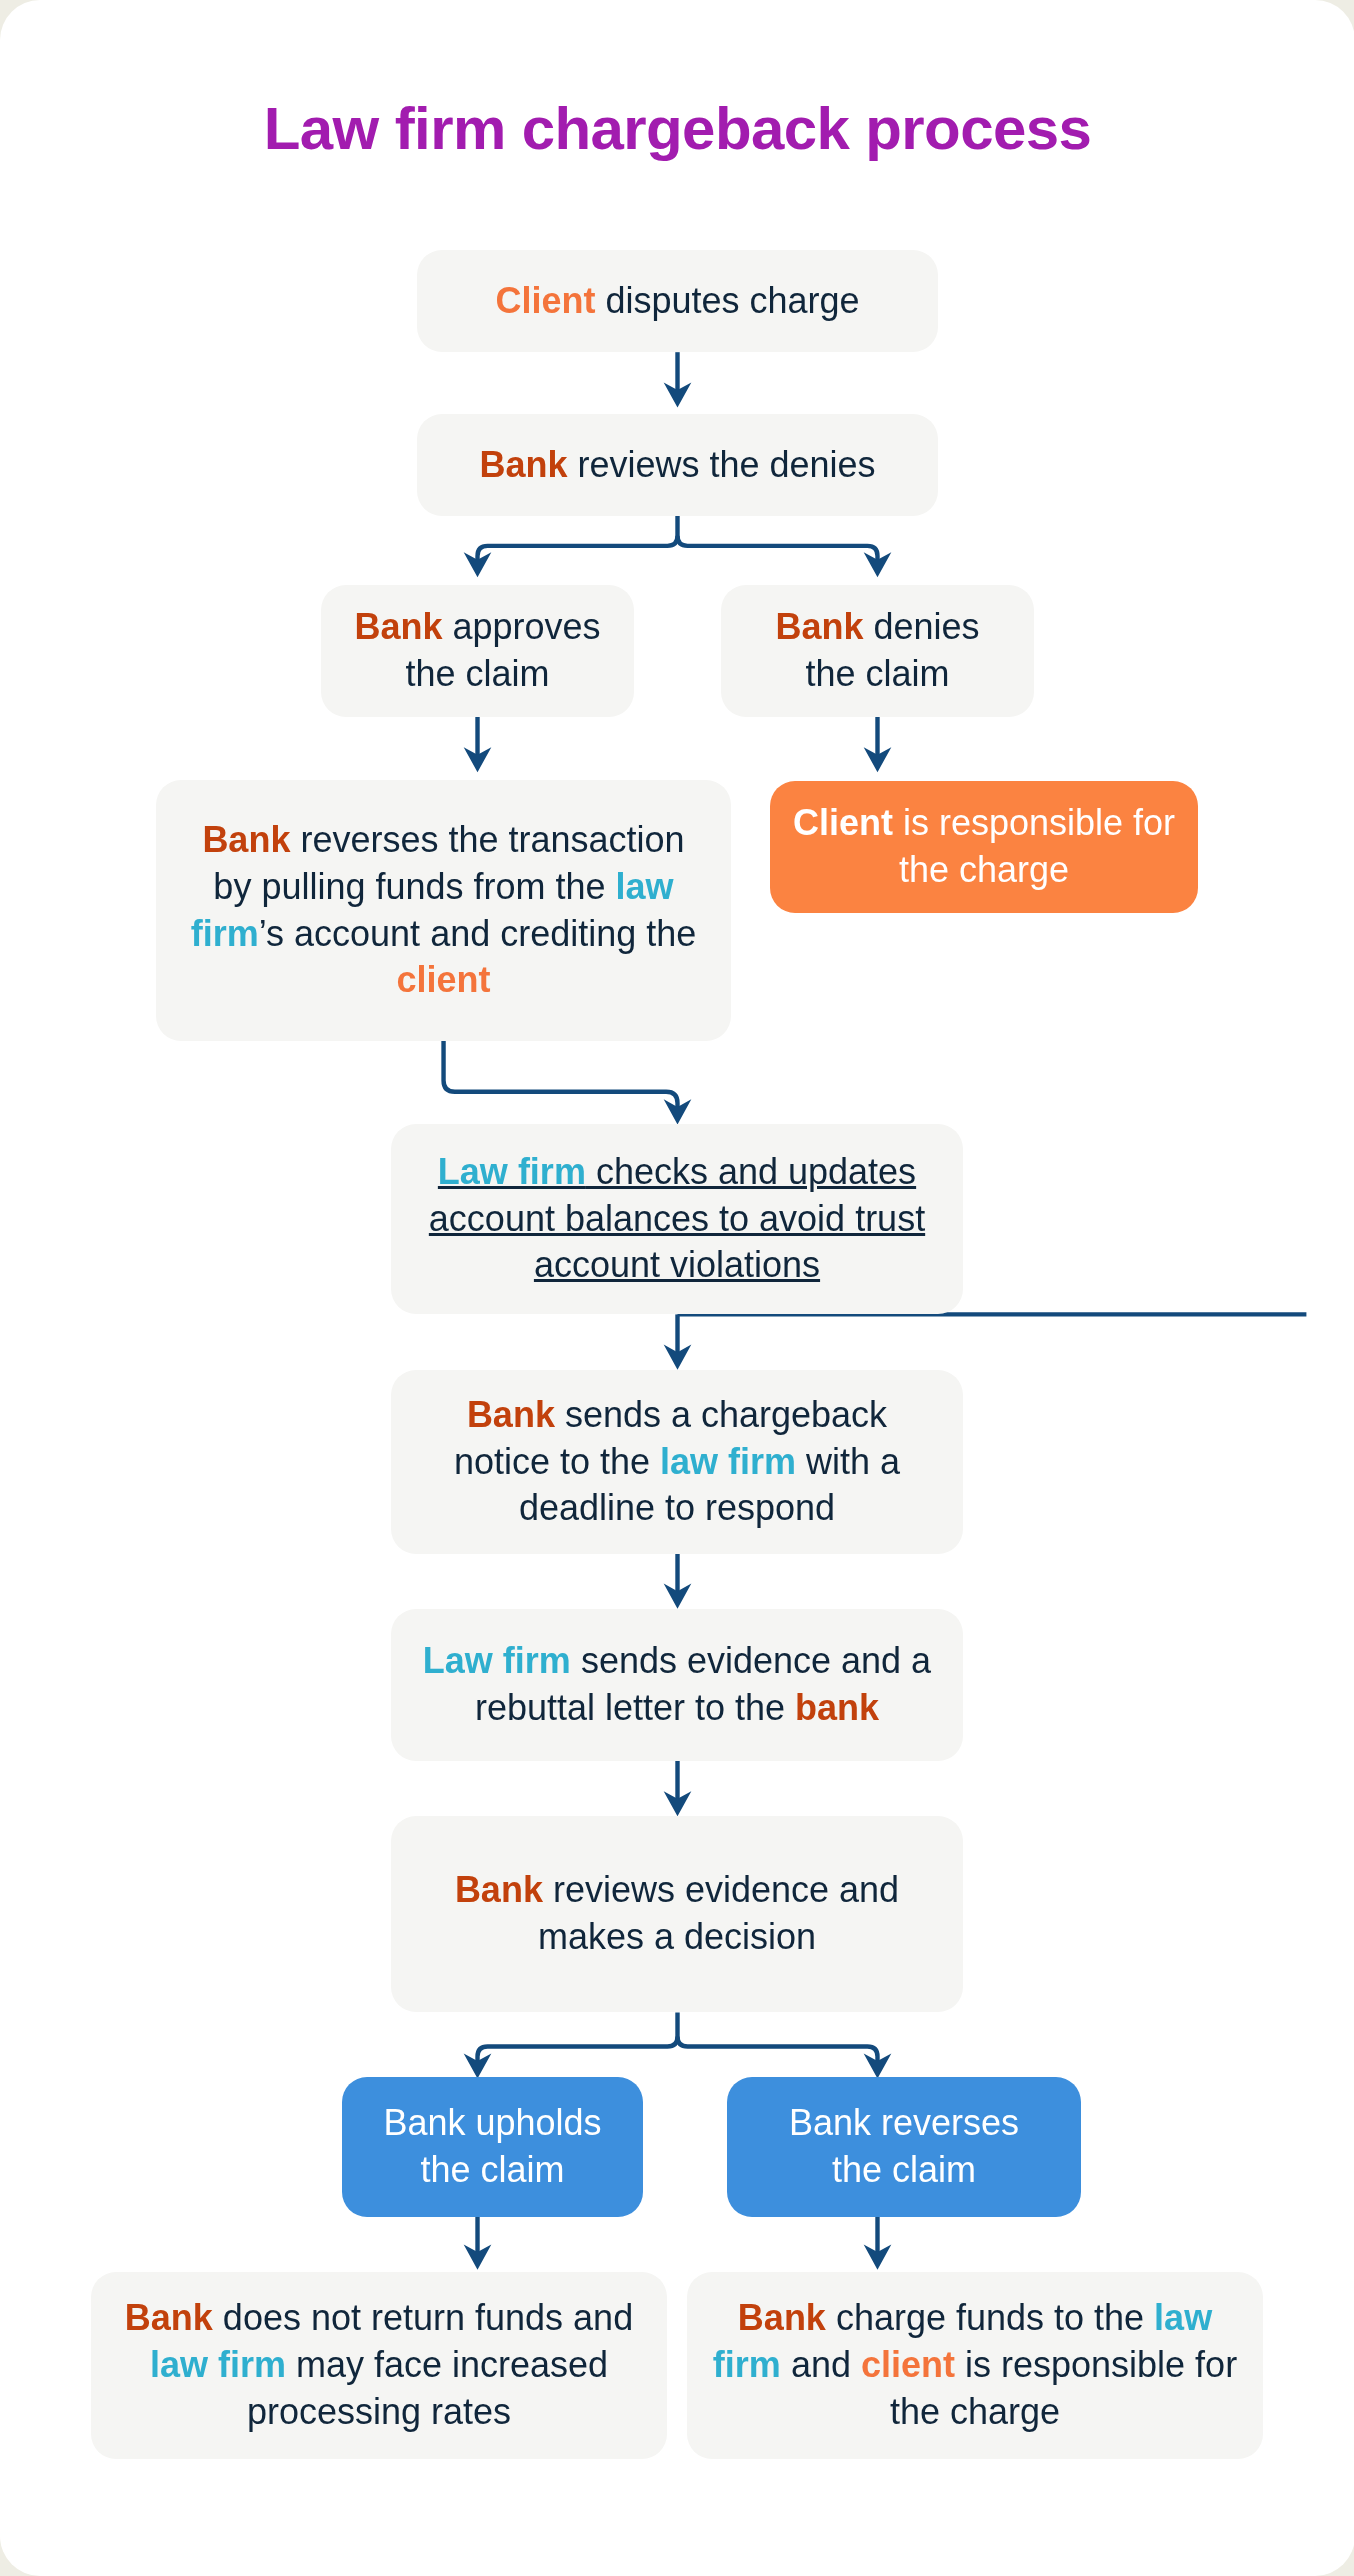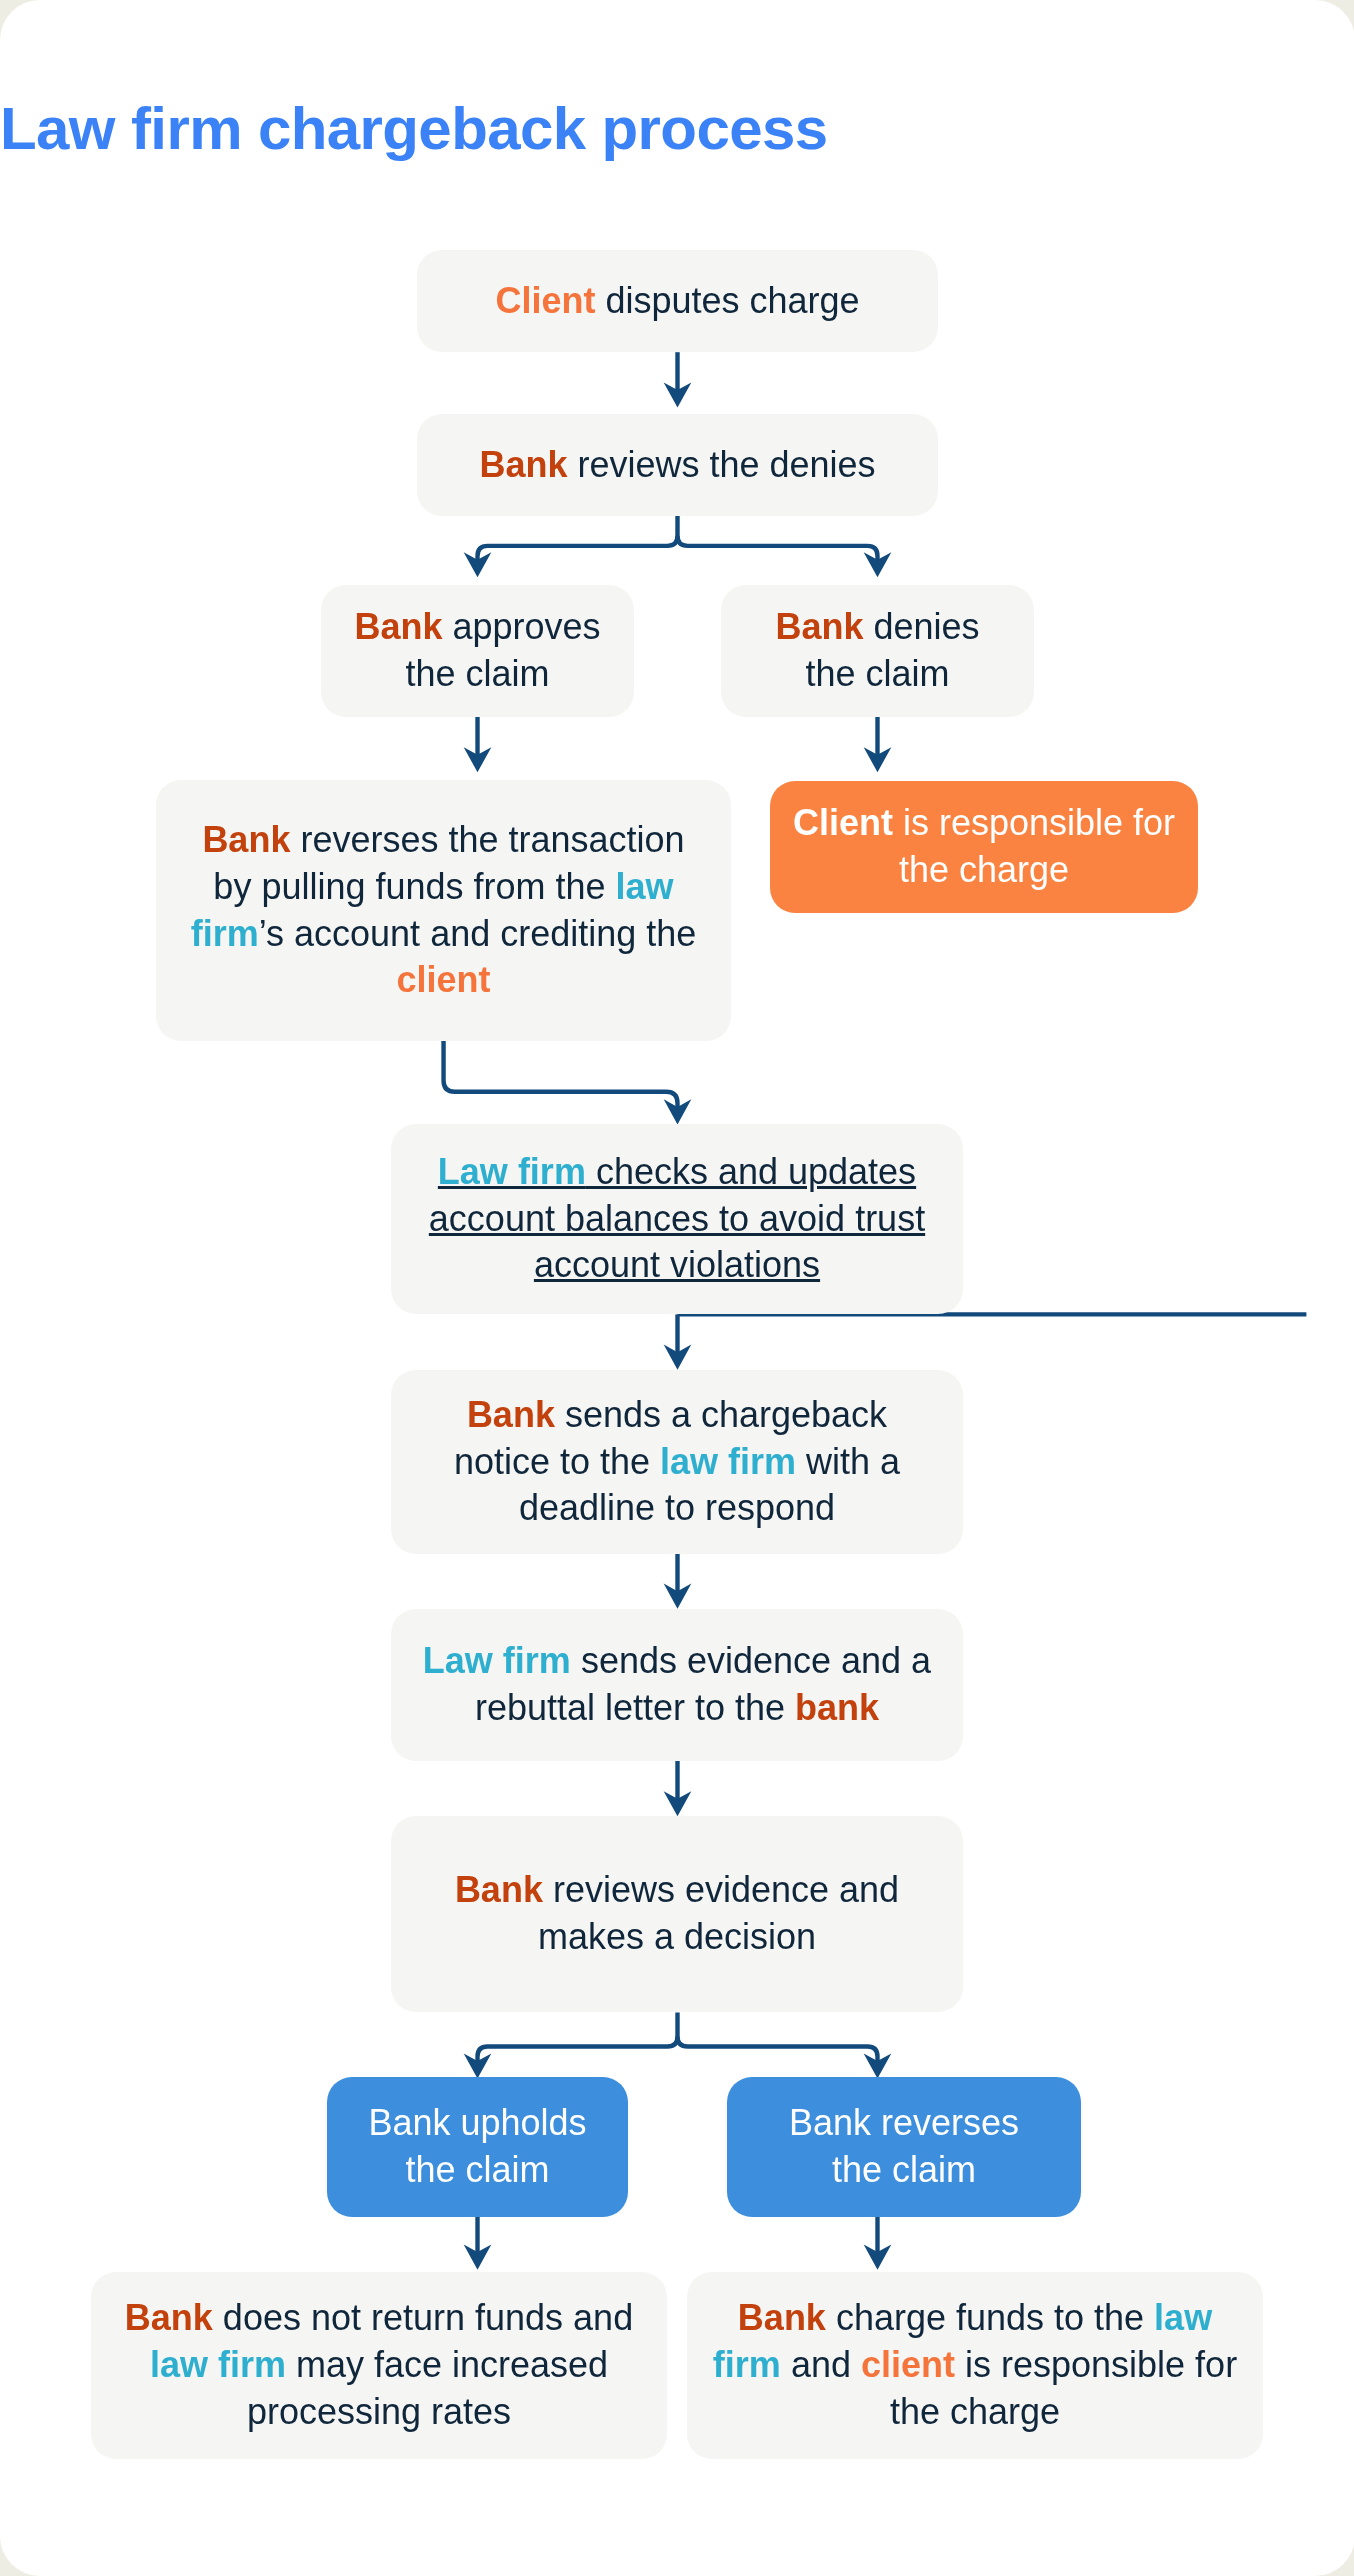--- a/index.html
+++ b/index.html
@@ -19,25 +19,25 @@
     border-radius: 40px;
     overflow: hidden;
   }
 
   
   #title {
     position: absolute;
     left: 0;
     top: 94px;
     width: 1355px;
-    text-align: left;
+    text-align: center;
     font-size: 60px;
     font-weight: 700;
     letter-spacing: -0.6px;
-    color: #3b82f6;
+    color: #a21caf;
   }
 
   
   .node {
     position: absolute;
     display: flex;
     align-items: center;
     justify-content: center;
     text-align: center;
     border-radius: 25px;
@@ -172,21 +172,21 @@
   </div>
 
   <div class="node" style="left:391px; top:1609px; width:572px; height:152px; padding:14px 25px;">
     <span class="txt"><b class="k-lawfirm">Law firm</b><span> sends evidence and a rebuttal letter to the </span><b class="k-bank">bank</b></span>
   </div>
 
   <div class="node" style="left:391px; top:1816px; width:572px; height:196px; padding:14px 28px;">
     <span class="txt"><b class="k-bank">Bank</b><span> reviews evidence and makes a decision</span></span>
   </div>
 
-  <div class="node blue" style="left:327px; top:2077px; width:301px; height:140px;">
+  <div class="node blue" style="left:342px; top:2077px; width:301px; height:140px;">
     <span class="txt"><span>Bank upholds</span><br><span>the claim</span></span>
   </div>
 
   <div class="node blue" style="left:727px; top:2077px; width:354px; height:140px;text-align:center;">
     <span class="txt"><span>Bank reverses</span><br><span>the claim</span></span>
   </div>
 
   <div class="node" style="left:91px; top:2272px; width:576px; height:187px; padding:14px 25px;">
     <span class="txt"><b class="k-bank">Bank</b><span> does not return funds and </span><b class="k-lawfirm">law firm</b><span> may face increased processing rates</span></span>
   </div>

